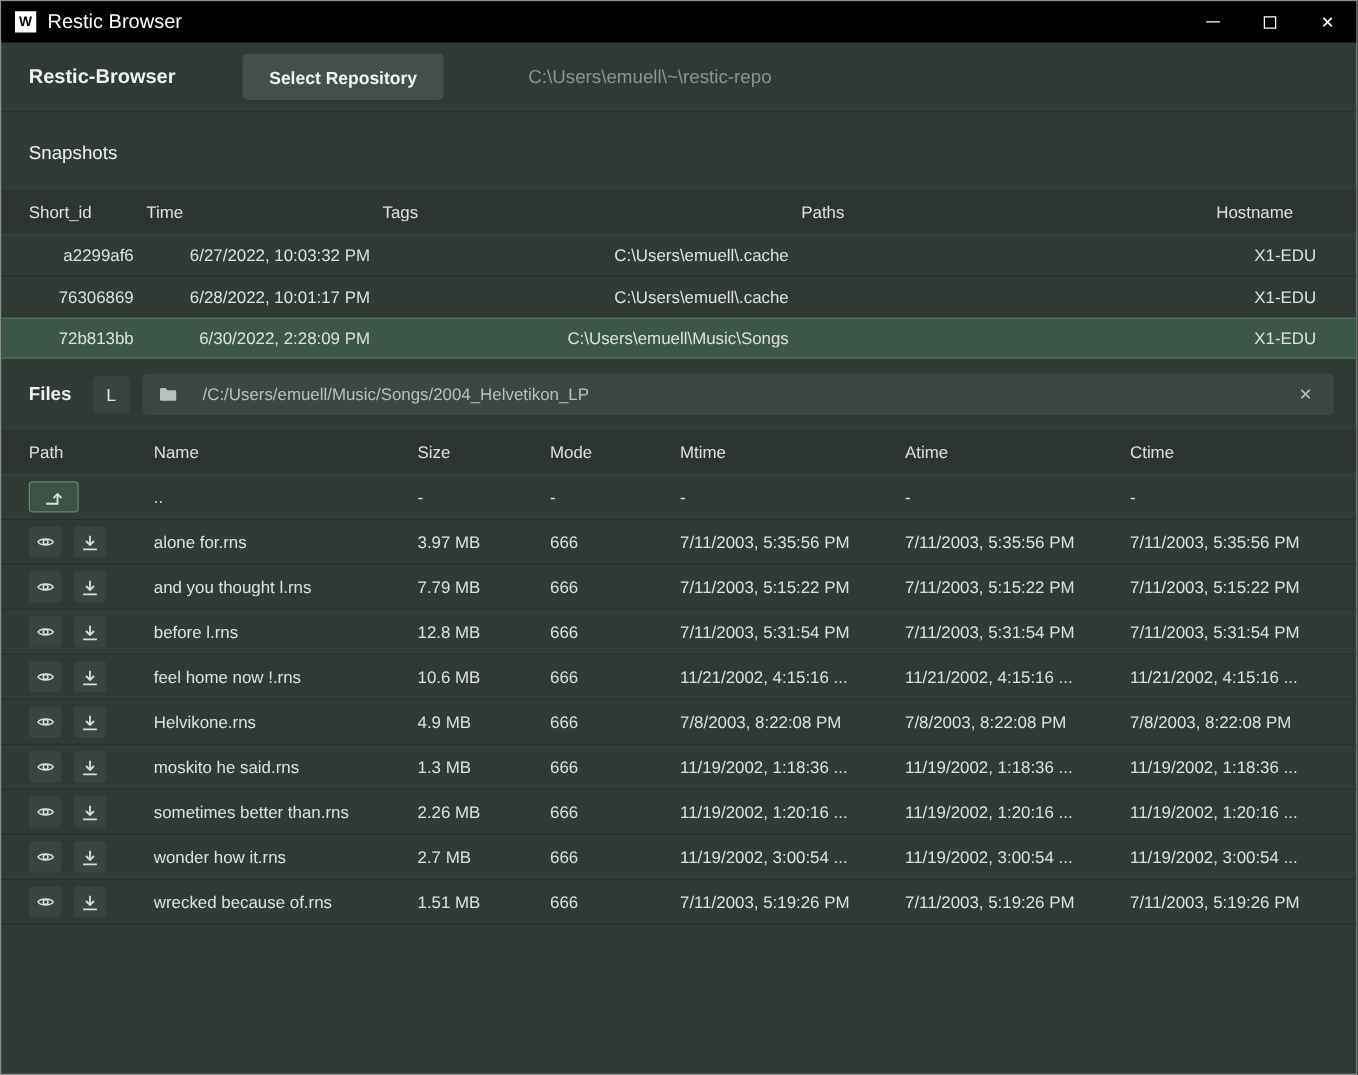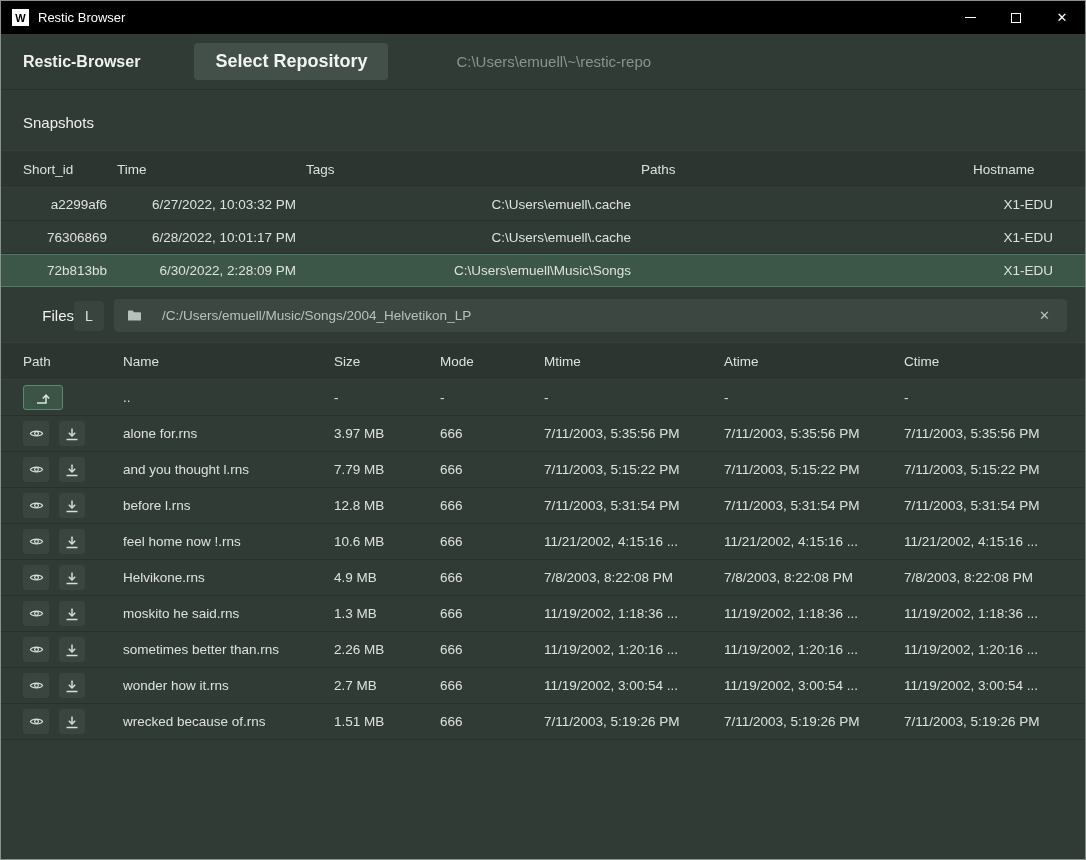--- a/index.html
+++ b/index.html
@@ -4,49 +4,49 @@
 <style>
   * { margin:0; padding:0; box-sizing:border-box; }
   html,body { width:1086px; height:860px; }
   body { font-family:"Liberation Sans", sans-serif; background:#313b35; overflow:hidden; color:#e2e6e3; }
   .window { width:1086px; height:860px; background:#313b35; border:1px solid #8a908c; display:flex; flex-direction:column; }
 
   
   .titlebar { flex:0 0 33px; background:#000; display:flex; align-items:center; justify-content:space-between; }
   .tb-left { display:flex; align-items:center; gap:9px; padding-left:11px; }
   .app-logo { width:17px; height:17px; background:#ffffff; color:#000; font-weight:700; font-size:11px; display:flex; align-items:center; justify-content:center; }
-  .tb-title { color:#ffffff; font-size:13px; }
+  .tb-title { color:#ffffff; font-size:16px; }
   .tb-controls { display:flex; height:100%; }
   .tb-btn { width:46px; display:flex; align-items:center; justify-content:center; }
   .glyph-min { display:block; width:11px; height:0; border-top:1px solid #fff; }
   .glyph-max { display:block; width:10px; height:10px; border:1px solid #fff; }
   .glyph-close { color:#fff; font-size:13px; line-height:1; }
 
   
   .header { flex:0 0 56px; display:flex; align-items:center; padding:0 22px; border-bottom:1px solid #28302b;gap:28px; }
   .app-title { font-size:16px; font-weight:700; color:#eef1ef; }
-  .btn-select { margin-left:26px; background:#434f49; color:#f2f4f3; border:none; border-radius:4px; height:37px; padding:4px 21px; font-size:18px; font-weight:700; font-family:inherit; }
+  .btn-select { margin-left:26px; background:#434f49; color:#f2f4f3; border:none; border-radius:4px; height:37px; padding:4px 21px; font-size:14px; font-weight:700; font-family:inherit; }
   .repo-path { margin-left:40px; color:#8b938f; font-size:15px; }
 
   
   .section-heading { font-size:15px; font-weight:400; color:#eef1ef; padding:24px 22px 19px 22px; }
 
   .trow { display:grid; align-items:center; padding:0 22px; }
   .snapshots-table .trow { grid-template-columns:94px 189px 335px 332px 1fr; }
   .files-table .trow { grid-template-columns:100px 211px 106px 104px 180px 180px 1fr; }
   .thead { height:38px; background:rgba(0,0,0,0.10); border-top:1px solid rgba(255,255,255,0.06); border-bottom:1px solid rgba(255,255,255,0.06); }
   .hcell { color:#c7cdc9; font-size:13px; }
   .cell { white-space:nowrap; overflow:hidden; text-overflow:ellipsis; font-size:13.5px; color:#dde1de; padding-right:10px; }
 
   .snap-row { height:33px; border-bottom:1px solid rgba(0,0,0,0.20);text-align:right; }
   .snap-row.selected { background:#3c5748; border-top:1px solid rgba(111,160,131,0.45); border-bottom:1px solid rgba(111,160,131,0.45); }
 
   
   .files-bar { display:flex; align-items:center; padding:12px 18px 10px 22px; }
-  .files-heading { font-size:15px; font-weight:400; color:#eef1ef; width:51px;text-align:right; }
+  .files-heading { font-size:15px; font-weight:700; color:#eef1ef; width:51px; }
   .lbtn { width:30px; height:30px; background:#3a443e; color:#dfe3e0; border:none; border-radius:4px; font-size:14px; font-family:inherit; display:flex; align-items:center; justify-content:center; }
   .pathbar { flex:1; margin-left:10px; height:33px; background:#3d4741; border-radius:4px; display:flex; align-items:center; padding:0 13px; }
   .pathbar .path-text { flex:1; color:#b8c0bc; font-size:13.5px; margin-left:20px; white-space:nowrap; overflow:hidden; text-overflow:ellipsis; }
   .clear-btn { color:#b8c0bc; font-size:13px; padding:2px 4px; }
 
   
   .file-row { height:36px; border-bottom:1px solid rgba(0,0,0,0.18); }
   .actions { display:flex; gap:10px; align-items:center; overflow:visible; }
   .icon-btn { width:26px; height:25px; background:#3b453f; border:none; border-radius:3px; display:flex; align-items:center; justify-content:center; }
   .up-btn { width:40px; height:25px; background:#3c5446; border:1px solid #5d8872; border-radius:3px; display:flex; align-items:center; justify-content:center; }

